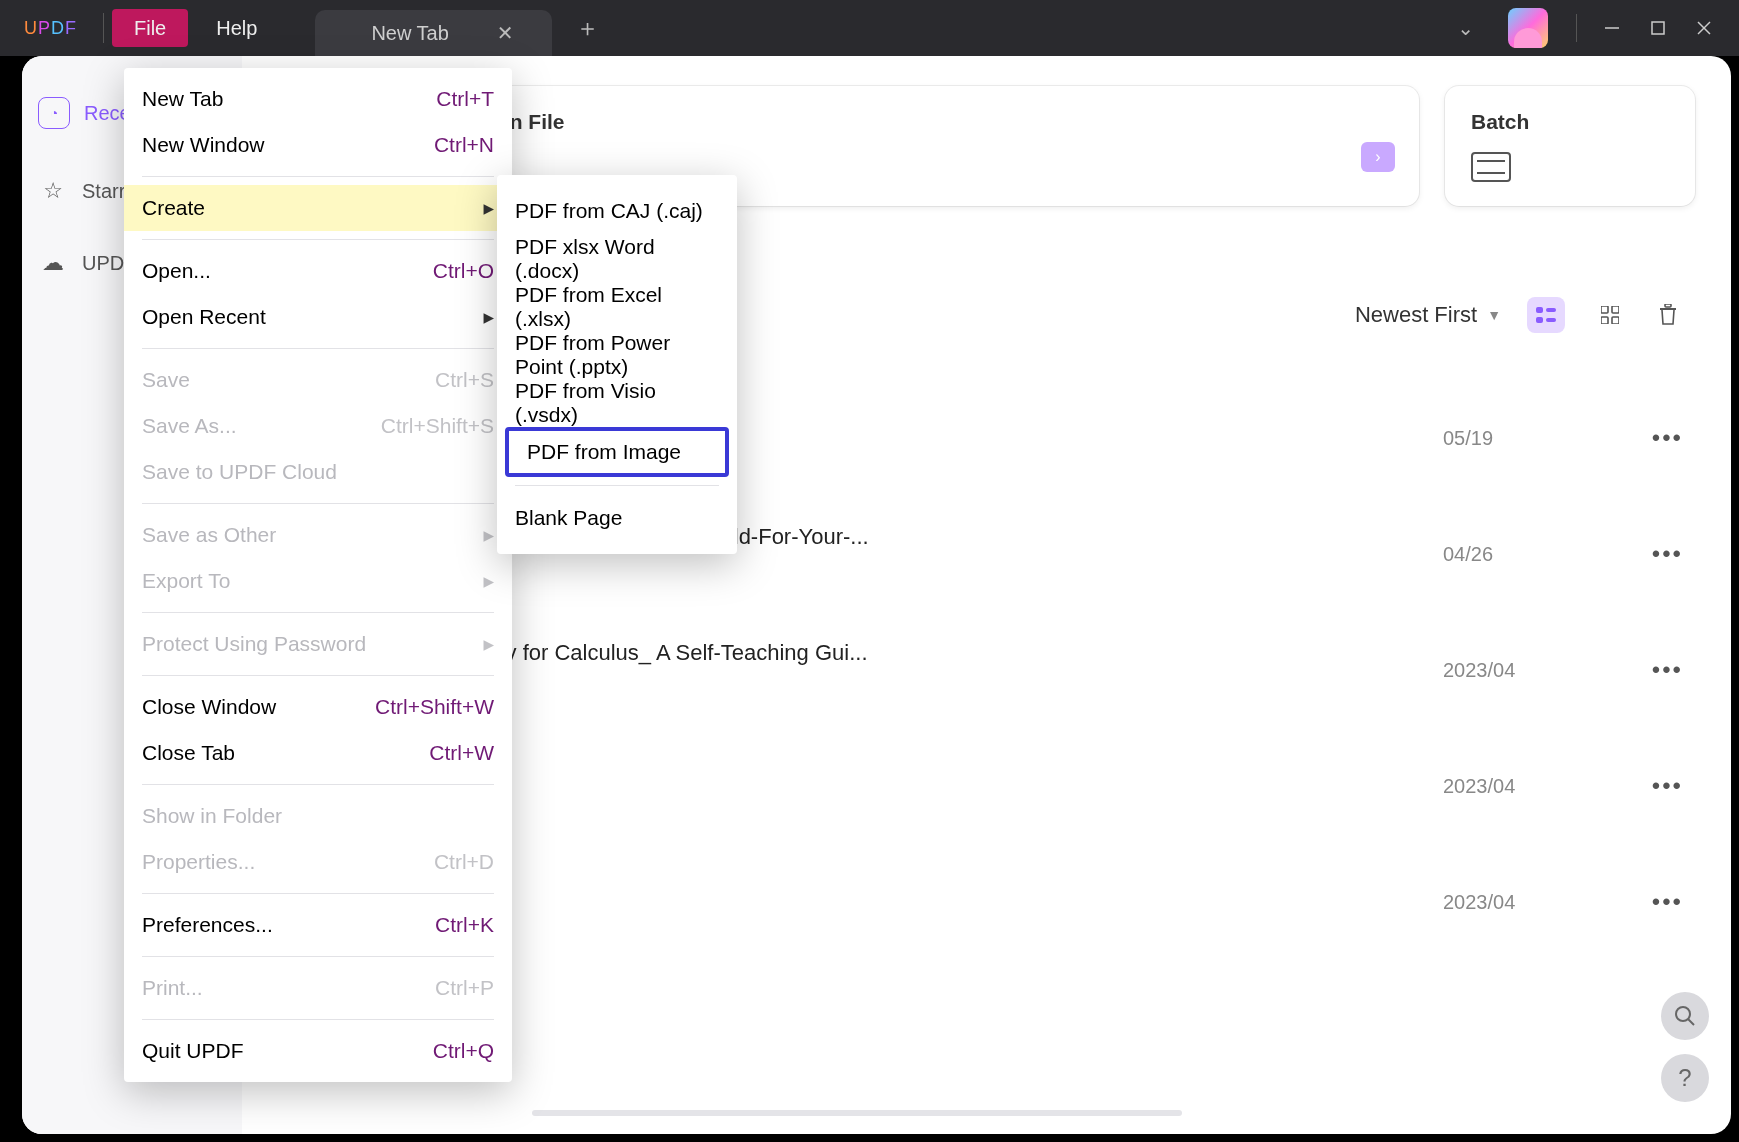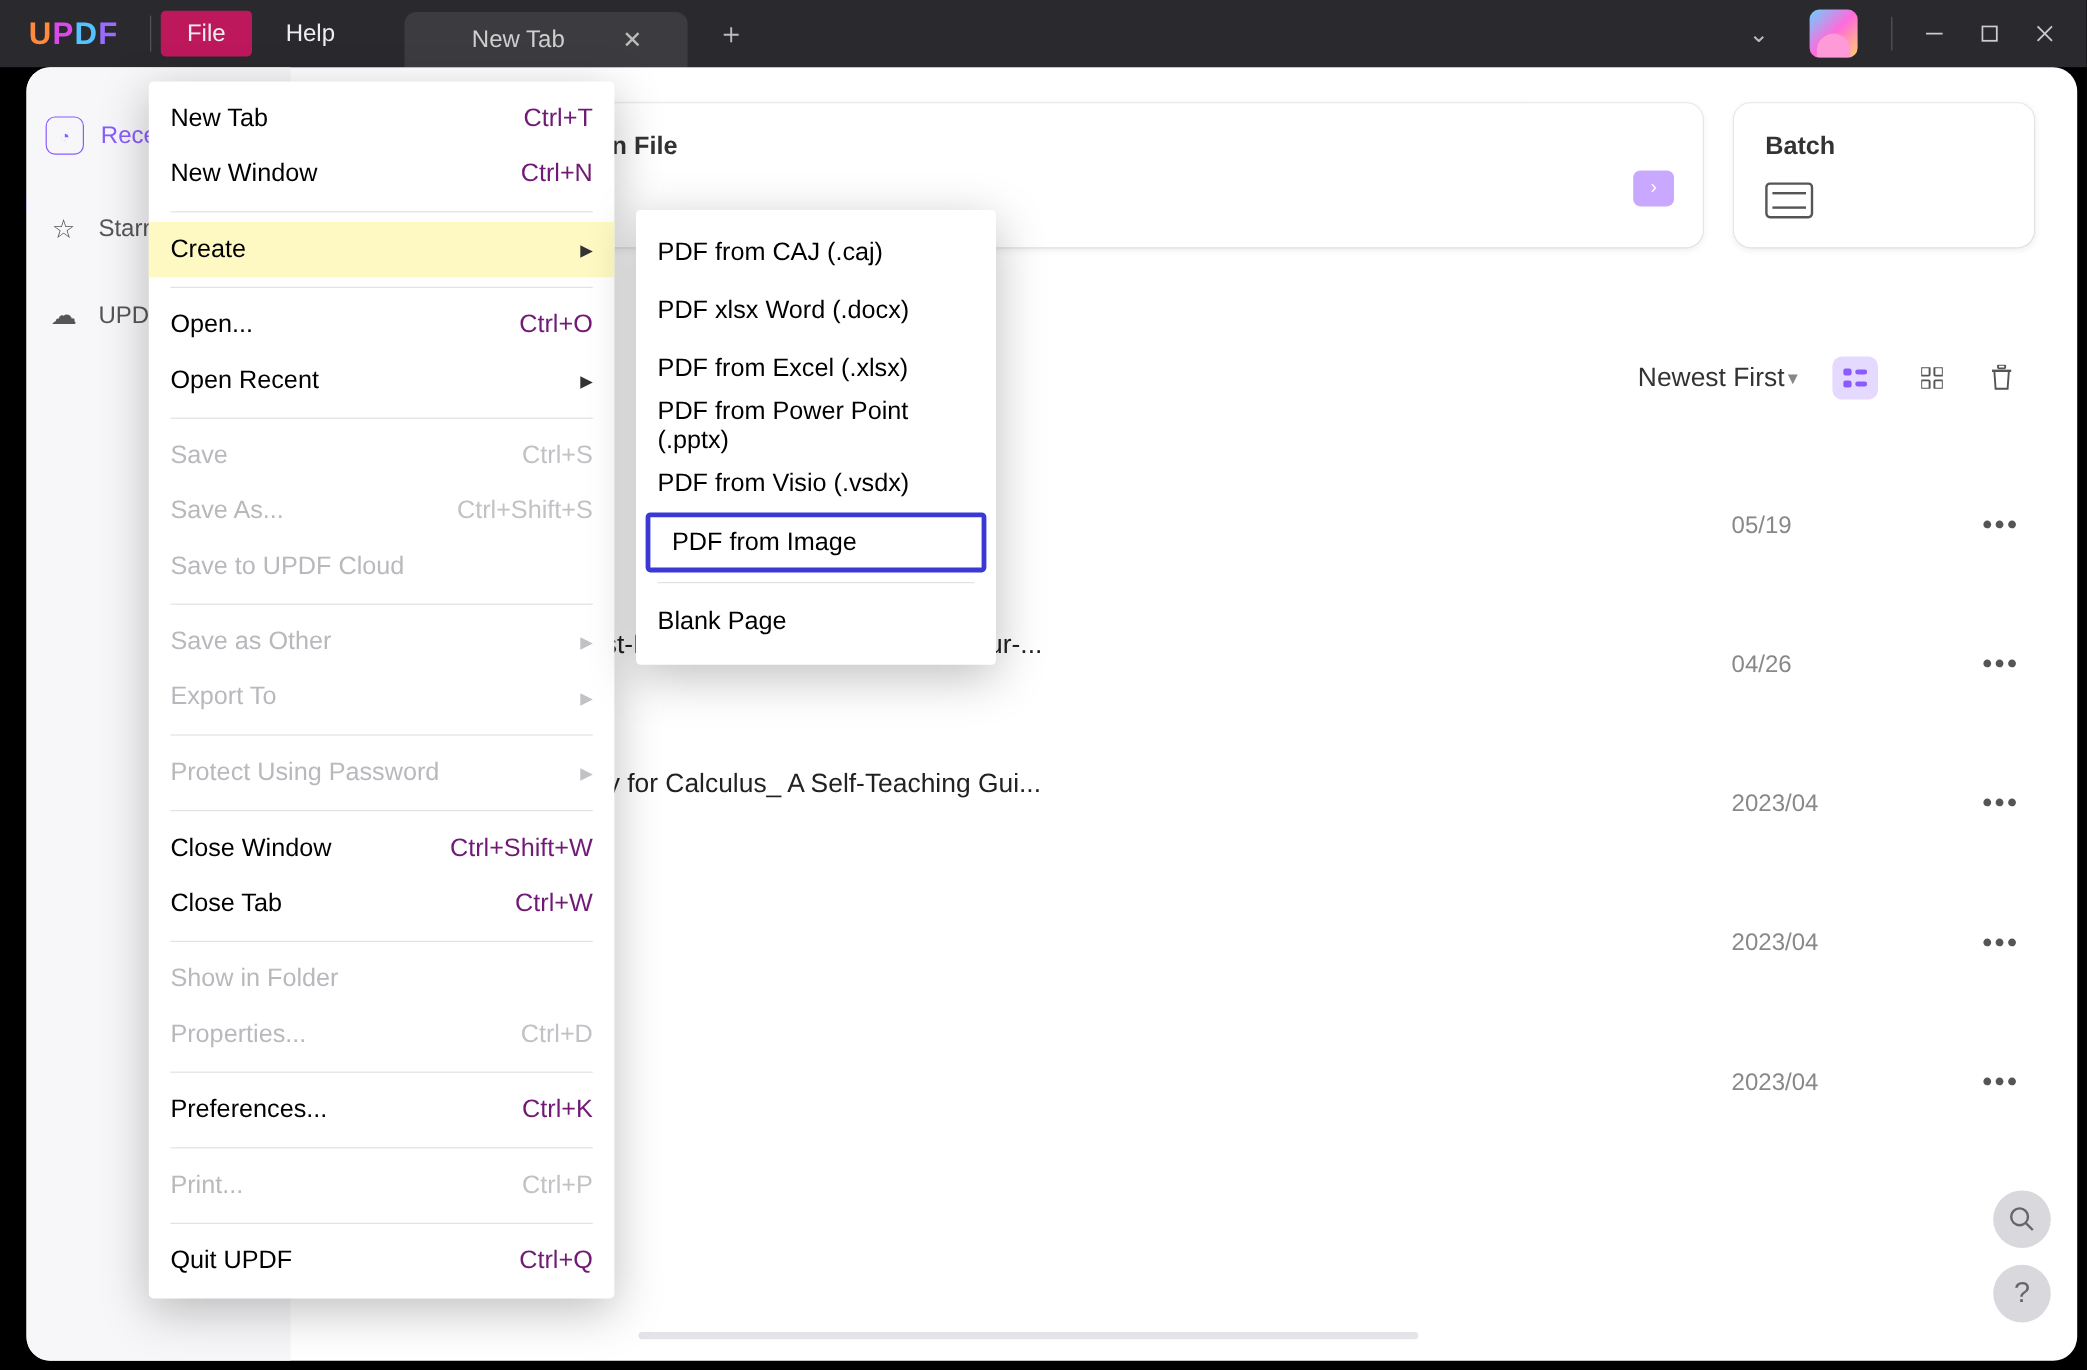--- a/index.html
+++ b/index.html
@@ -19,22 +19,22 @@
 
 .titlebar {
   height: 56px;
   background: #2a2a2e;
   display: flex;
   align-items: center;
   color: #ddd;
 }
 .logo {
   padding: 0 18px 0 24px;
-  font-size: 26px;
-  font-weight: 700;
+  font-size: 18px;
+  font-weight: 400;
   letter-spacing: 1px;
 }
 .logo span.u { color: #ff8a3d; }
 .logo span.p { color: #d94ae8; }
 .logo span.d { color: #56c1ff; }
 .logo span.f { color: #9a6bff; }
 .titlebar .sep {
   width: 1px; height: 30px; background: #555; margin: 0 8px;
 }
 .menu-btn {
@@ -198,21 +198,21 @@
 .recent-header {
   display: flex;
   align-items: center;
   margin-top: 90px;
   padding-right: 8px;
 }
 .recent-header .spacer { flex: 1; }
 .sort-drop {
   font-size: 22px;
   color: #333;
-  display: flex; align-items: center; 
+  display: flex; align-items: center; gap: 10px;
 }
 .view-toggle {
   width: 38px; height: 36px;
   display: inline-flex; align-items: center; justify-content: center;
   border-radius: 8px;
   margin-left: 26px;
   color: #555;
 }
 .view-toggle.active { background: #e6d9ff; color: #8a5cff; }
 .trash-btn {
@@ -294,22 +294,22 @@
 .menu-item.disabled .shortcut { color: #c2c2c6; }
 .menu-item.hovered { background: #fef9c3; }
 .submenu-arrow { color: #333; }
 .menu-item.disabled .submenu-arrow { color: #c2c2c6; }
 .menu-sep {
   height: 1px; background: #e2e2e6;
   margin: 8px 18px;
 }
 
 .create-submenu {
-  left: 530px; top: 175px;
-  width: 300px;
+  left: 497px; top: 175px;
+  width: 240px;
   padding: 12px 0;
 }
 .sub-item {
   height: 48px;
   display: flex; align-items: center;
   padding: 0 18px;
 }
 .sub-item.highlighted {
   margin: 0 8px;
   border: 4px solid #3a39d6;

